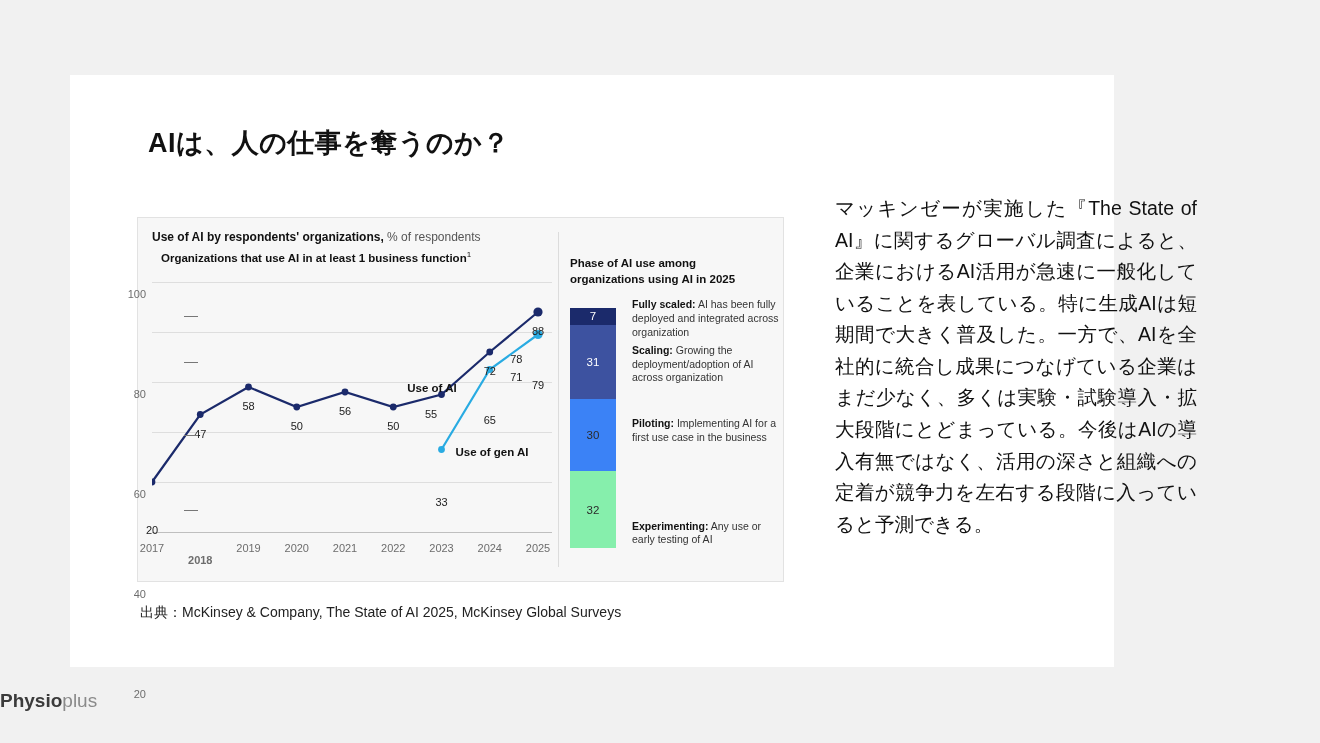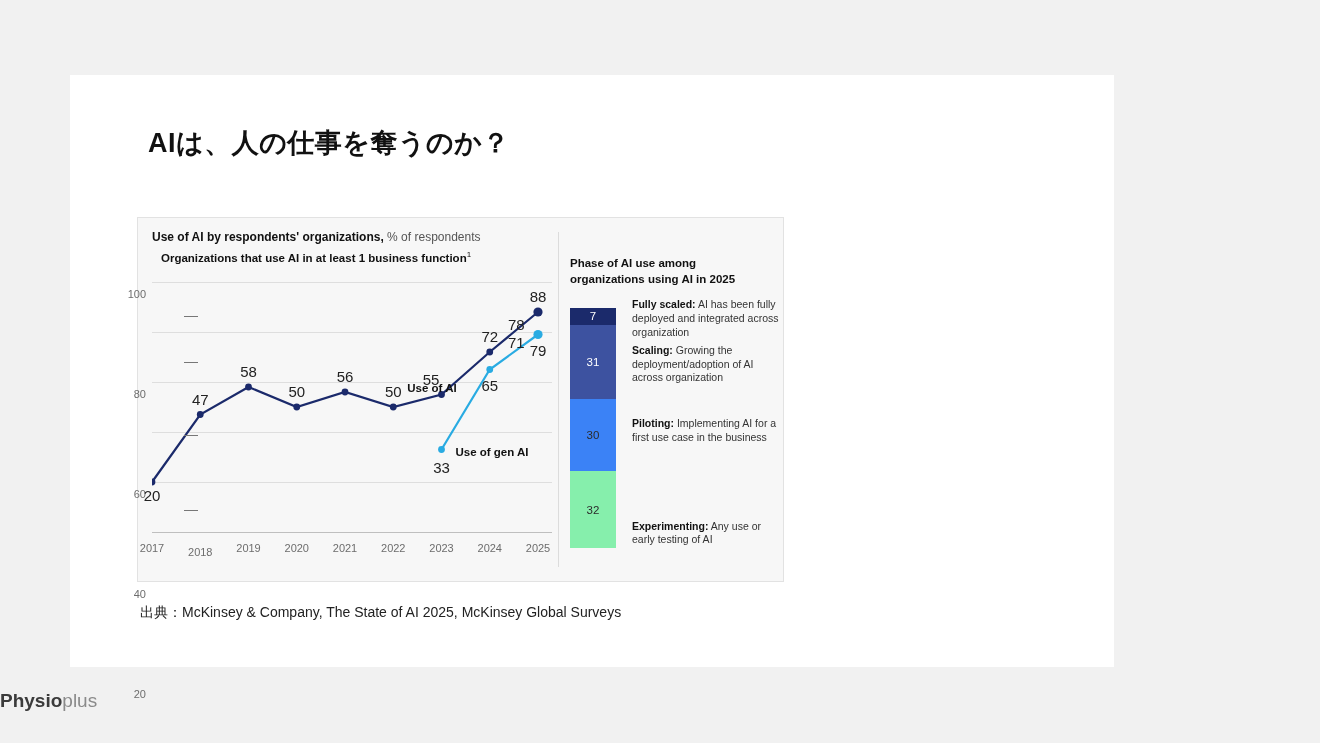--- a/index.html
+++ b/index.html
@@ -92,23 +92,24 @@
   }
   .xtick {
     position: absolute;
     transform: translateX(-50%);
     font-size: 11px;
     color: #6d6d6d;
   }
   .pt-label {
     position: absolute;
     transform: translate(-50%, -100%);
-    font-size: 15px;
+    font-size: 11px;
     color: #222;
     white-space: nowrap;
+    margin-top: 32px;
   }
   .series-label {
     position: absolute;
     font-size: 11.5px;
     font-weight: bold;
     color: #111;
     white-space: nowrap;
   }
 
   
@@ -223,21 +224,21 @@
         <div class="gridline" style="top: 112px;">
           <div class="axis-y-label" style="top: 112px;">60</div>
         </div>
         <div class="gridline" style="top: 62px;">
           <div class="axis-y-label" style="top: 62px;">80</div>
         </div>
         <div class="gridline" style="top: 12px;">
           <div class="axis-y-label" style="top: 12px;">100</div>
         </div>
         <div class="xtick" style="left: 0px; top: 272px;">2017</div>
-        <div class="xtick" style="left: 48.25px; top: 276px;">2018</div>
+        <div class="xtick" style="left: 48.25px; top: 284px; font-weight: bold;">2018</div>
         <div class="xtick" style="left: 96.5px; top: 272px;">2019</div>
         <div class="xtick" style="left: 144.75px; top: 272px;">2020</div>
         <div class="xtick" style="left: 193px; top: 272px;">2021</div>
         <div class="xtick" style="left: 241.25px; top: 272px;">2022</div>
         <div class="xtick" style="left: 289.5px; top: 272px;">2023</div>
         <div class="xtick" style="left: 337.75px; top: 272px;">2024</div>
         <div class="xtick" style="left: 386px; top: 272px;">2025</div>
         <svg width="400" height="290" style="position: absolute; left: 0px; top: 0px;">
           <path d="M 0 212 L 48.25 144.5 L 96.5 117.00000000000001 L 144.75 137 L 193 121.99999999999999 L 241.25 137 L 289.5 124.49999999999999 L 337.75 82 L 386 42" fill="none" stroke="#1b2a6b" stroke-width="2.2"></path>
           <circle cx="0" cy="212" r="3.4" fill="#1b2a6b"></circle>
@@ -288,18 +289,19 @@
       <div class="seg-tick" style="top: 144px;"></div>
       <div class="seg-desc" style="top: 126px;"><b>Scaling:</b><span> Growing the deployment/adoption of AI across organization</span></div>
       <div class="seg-tick" style="top: 217.2px;"></div>
       <div class="seg-desc" style="top: 199.2px;"><b>Piloting:</b><span> Implementing AI for a first use case in the business</span></div>
       <div class="seg-tick" style="top: 291.6px;"></div>
       <div class="seg-desc" style="top: 273.6px; margin-top: 28px;"><b>Experimenting:</b><span> Any use or early testing of AI</span></div>
     </div>
 
   <div class="source">出典：McKinsey &amp; Company, The State of AI 2025, McKinsey Global Surveys</div>
 
+  <div class="body-text">マッキンゼーが実施した『The State of AI』に関するグローバル調査によると、企業におけるAI活用が急速に一般化していることを表している。特に生成AIは短期間で大きく普及した。一方で、AIを全社的に統合し成果につなげている企業はまだ少なく、多くは実験・試験導入・拡大段階にとどまっている。今後はAIの導入有無ではなく、活用の深さと組織への定着が競争力を左右する段階に入っていると予測できる。</div>
 
 </div>
 
 <div class="logo">
   <b>Physio</b><span>plus</span>
 </div>
 
 </body></html>

